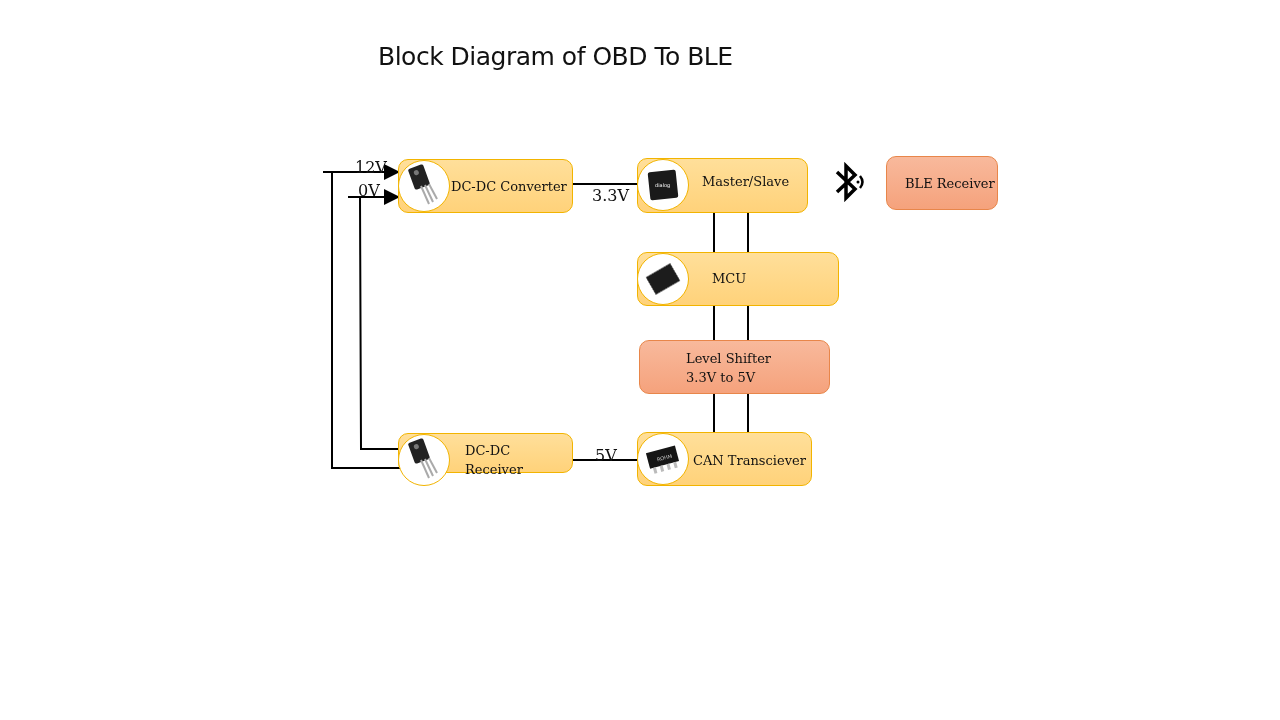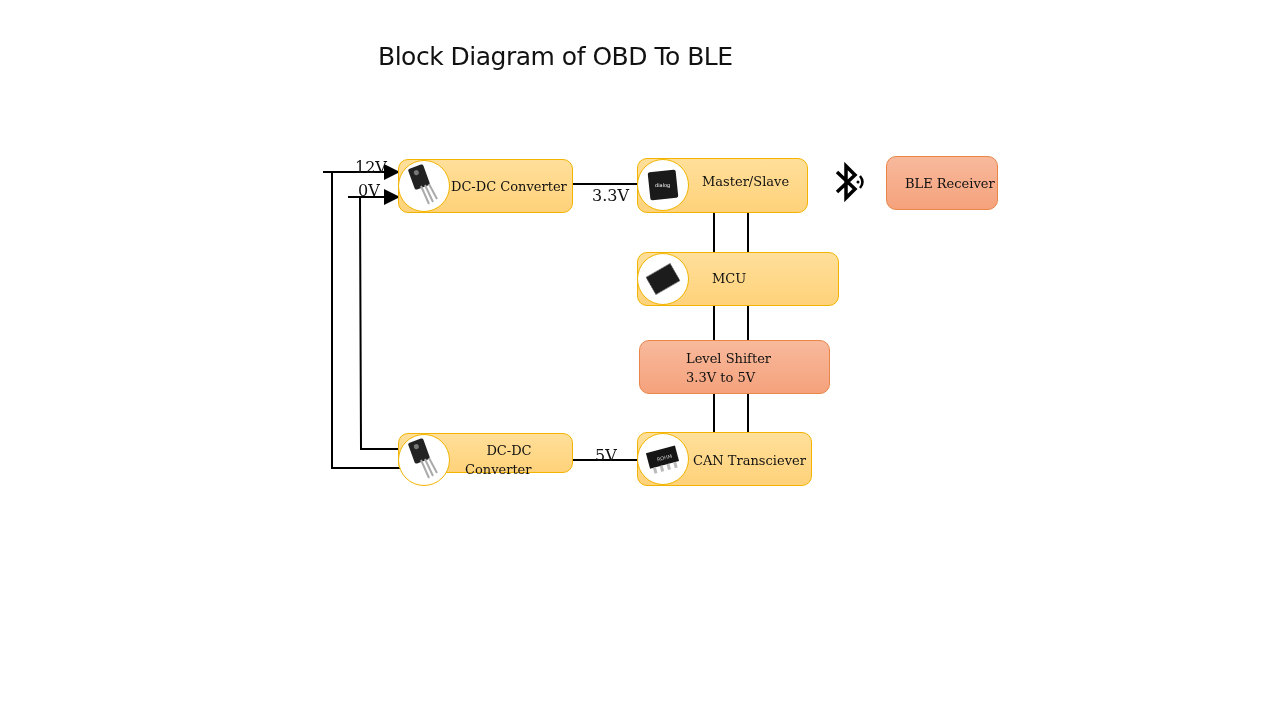--- a/index.html
+++ b/index.html
@@ -2,21 +2,21 @@
 <html><head>
 <meta charset="utf-8">
 <style>
   html, body { margin:0; padding:0; background:#ffffff; }
   body { width:1280px; height:720px; position:relative; overflow:hidden; font-family:"DejaVu Serif", serif; }
   .title { position:absolute; left:378px; top:42px; font-family:"DejaVu Sans", sans-serif; font-size:25px; color:#111; letter-spacing:-0.5px; white-space:nowrap; }
   .block { position:absolute; border:1px solid #f2b400; border-radius:10px;
            background:linear-gradient(#ffdf9a,#ffd27a); box-sizing:border-box; }
   .block.orange { border-color:#e8864a; background:linear-gradient(#f8b99c,#f5a27c); }
   .circle { position:absolute; width:52px; height:52px; border-radius:50%; background:#fff; border:1px solid #f2b400; box-sizing:border-box; display:flex; align-items:center; justify-content:center; }
-  .label { position:absolute; font-size:13px; color:#111; white-space:nowrap; line-height:19px; text-align:right; }
+  .label { position:absolute; font-size:13px; color:#111; white-space:nowrap; line-height:19px; text-align:left; }
   .vlabel { position:absolute; font-size:16px; color:#111; white-space:nowrap; }
   svg.wires { position:absolute; left:0; top:0; }
 </style>
 </head>
 <body>
 
 <div class="title">Block Diagram of OBD To BLE</div>
 
 <svg class="wires" width="1280" height="720">
   <defs>
@@ -105,21 +105,21 @@
         <circle cx="11" cy="8" r="2.5" fill="#777" transform="rotate(-20 12 13)"></circle>
         <g stroke="#aaa" stroke-width="2">
           <line x1="14" y1="22" x2="22" y2="40"></line>
           <line x1="18" y1="21" x2="26" y2="38"></line>
           <line x1="22" y1="20" x2="30" y2="35"></line>
         </g>
       </svg>
   </div>
   <div class="label" style="left:66px;top:7px;">
     <div>DC-DC</div>
-    <div>Converter</div>
+    <div>Receiver</div>
   </div>
 </div>
 
 <div class="block" style="left:637px;top:432px;width:175px;height:54px;">
   <div class="circle" style="left:-1px;top:0px;">
     <svg width="40" height="36" viewBox="0 0 40 36">
         <g transform="rotate(-15 20 18)">
           <rect x="5" y="8" width="30" height="16" fill="#151515"></rect>
           <text x="14" y="19" font-size="5" fill="#ccc" font-family="DejaVu Sans, sans-serif">ROHM</text>
           <g fill="#bbb">

